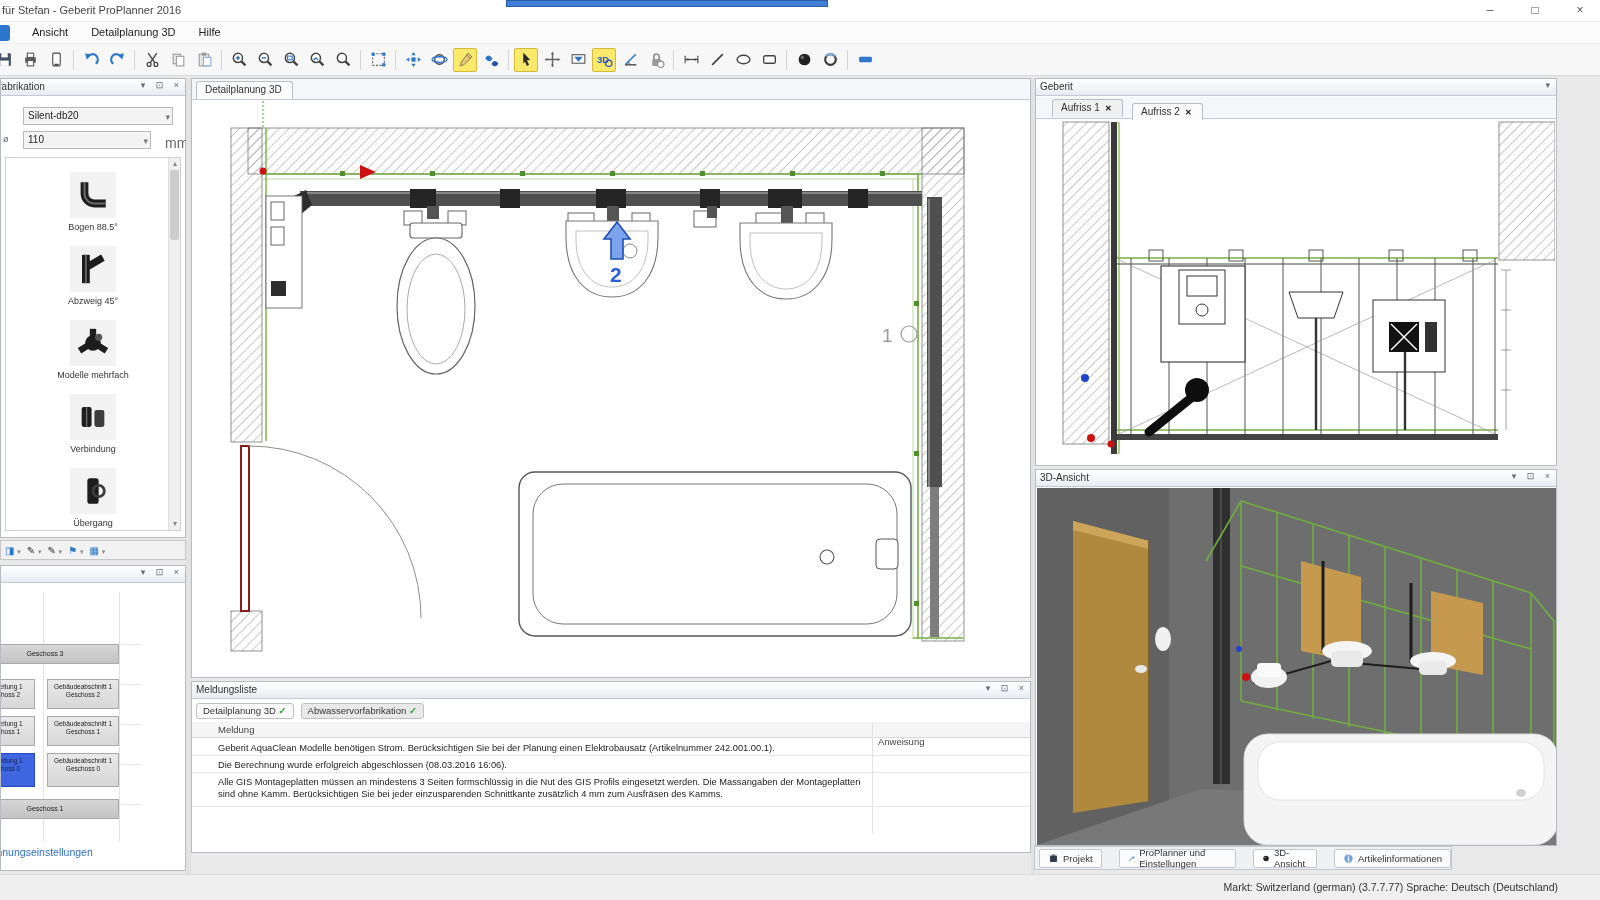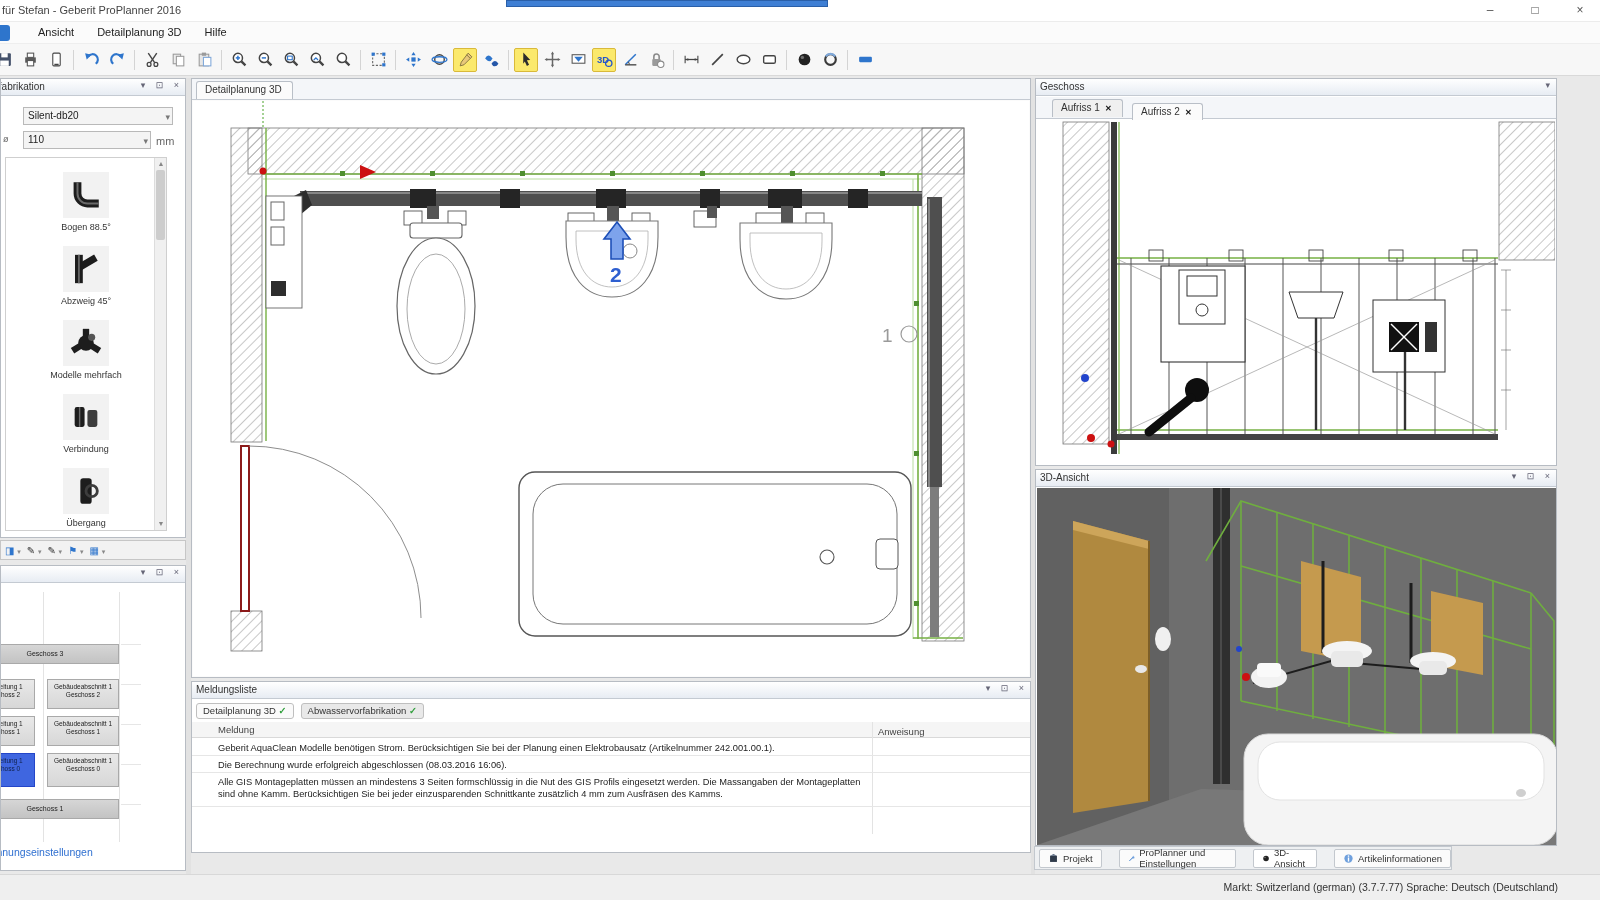--- a/index.html
+++ b/index.html
@@ -26,21 +26,21 @@
   
   .panel { background:#ffffff; border:1px solid #b7bcc3; }
   .phead { height:17px; background:linear-gradient(#ffffff,#e7ecf3); border-bottom:1px solid #c4cad2;
     font-size:10px; color:#333; position:relative; overflow:hidden; }
   .phead .ptitle { position:absolute; top:2px; white-space:nowrap; }
   .pbtns { position:absolute; right:2px; top:1px; color:#667; font-size:9px; letter-spacing:4px; }
   
   .drop { position:absolute; height:18px; background:#f4f4f4; border:1px solid #b9b9b9; font-size:10px;
     color:#222; line-height:16px; padding:0 4px; }
   .drop .dd { position:absolute; right:2px; top:1px; color:#777; font-size:9px; }
-  .cat-list { position:absolute; left:4px; top:48px; width:162px; height:390px; background:#fff;
+  .cat-list { position:absolute; left:4px; top:48px; width:176px; height:390px; background:#fff;
     border:1px solid #cfcfcf; overflow:hidden; }
   .cat-item { width:100%; margin-top:14px; text-align:center; }
   .cat-icon { width:46px; height:46px; margin:0 auto; background:#f2f2f2; display:flex; align-items:center; justify-content:center; }
   .cat-icon svg { width:34px; height:34px; }
   .cat-label { font-size:9px; color:#333; margin-top:4px; }
   .vscroll { position:absolute; right:0; top:0; width:12px; height:100%; background:#f0f0f0; border-left:1px solid #ddd; }
   .vthumb { position:absolute; left:1px; top:12px; width:9px; height:70px; background:#cdcdcd; border-radius:2px; }
   .varrow { position:absolute; left:0; width:12px; height:12px; font-size:7px; color:#888; text-align:center; line-height:12px; }
   .fbar { position:absolute; left:0; top:540px; width:186px; height:20px; background:#f2f2f2;
     border:1px solid #c6c6c6; display:flex; align-items:center; padding-left:4px; gap:6px; }
@@ -266,21 +266,21 @@
 <div class="abs titlebar">
   <div class="abs title-text">für Stefan - Geberit ProPlanner 2016</div>
   <div class="abs drag-strip"></div>
   <div class="abs win-btn" style="right:95px">–</div>
   <div class="abs win-btn" style="right:50px">□</div>
   <div class="abs win-btn" style="right:5px">×</div>
 </div>
 
 <div class="abs menubar">
   <div class="abs app-chip"></div>
-  <div style="padding-left:28px">
+  <div style="padding-left:22px">
     <span class="menu-item">Ansicht</span>
     <span class="menu-item">Detailplanung 3D</span>
     <span class="menu-item">Hilfe</span>
   </div>
 </div>
 
 <div class="abs toolbar">
   <div style="width:1px;margin-left:-10px"></div>
   <div class="tbtn">
       <svg>
@@ -453,21 +453,21 @@
     <span class="ptitle" style="left:-60px">Abwasservorfabrikation</span>
     <span class="pbtns">▾ ⊡ ×</span>
   </div>
   <div class="drop" style="left:22px;top:28px;width:150px">
     <span>Silent-db20</span><span class="dd">▾</span>
   </div>
   <div class="abs" style="left:2px;top:55px;font-size:9px;color:#666">ø</div>
   <div class="drop" style="left:22px;top:52px;width:128px">
     <span>110</span><span class="dd">▾</span>
   </div>
-  <div class="abs" style="left:155px;top:56px;font-size:11px;color:#666">mm</div>
+  <div class="abs" style="left:164px;top:56px;font-size:14px;color:#666">mm</div>
   <div class="cat-list" style="top:78px;height:374px">
     <div class="cat-item">
       <div class="cat-icon">
           <svg>
             <use href="#c-elbow"></use>
           </svg>
         </div>
       <div class="cat-label">Bogen 88.5°</div>
     </div>
     <div class="cat-item">
@@ -660,35 +660,35 @@
     <span class="pbtns">▾ ⊡ ×</span>
   </div>
   <div class="abs" style="left:4px;top:21px">
     <span class="msg-tab active">
       <span>Detailplanung 3D</span> <span class="check">✓</span></span>
     <span class="msg-tab">
       <span>Abwasservorfabrikation</span> <span class="check">✓</span></span>
   </div>
   <div class="tbl-head" style="left:0;top:40px;width:838px">
     <span class="abs" style="left:26px;top:2px">Meldung</span>
-    <span class="abs" style="left:686px;top:4px">Anweisung</span>
+    <span class="abs" style="left:686px;top:14px">Anweisung</span>
     <span class="abs gridline-v" style="left:680px;top:0;height:112px"></span>
   </div>
   <div class="msg-row" style="left:26px;top:60px;width:648px;height:14px">Geberit AquaClean Modelle benötigen Strom. Berücksichtigen Sie bei der Planung einen Elektrobausatz (Artikelnummer 242.001.00.1).</div>
   <div class="msg-row" style="left:26px;top:77px;width:648px;height:14px">Die Berechnung wurde erfolgreich abgeschlossen (08.03.2016 16:06).</div>
   <div class="msg-row" style="left:26px;top:94px;width:648px;height:28px">Alle GIS Montageplatten müssen an mindestens 3 Seiten formschlüssig in die Nut des GIS Profils eingesetzt werden. Die Massangaben der Montageplatten sind ohne Kamm. Berücksichtigen Sie bei jeder einzusparenden Schnittkante zusätzlich 4 mm zum Ausfräsen des Kamms.</div>
   <div class="abs gridline-h" style="left:0;top:73px;width:838px"></div>
   <div class="abs gridline-h" style="left:0;top:90px;width:838px"></div>
   <div class="abs gridline-h" style="left:0;top:124px;width:838px"></div>
 </div>
 
 <div class="abs gap" style="left:1031px;top:78px;width:4px;height:796px"></div>
 <div class="abs panel" style="left:1035px;top:78px;width:522px;height:388px">
   <div class="phead">
-    <span class="ptitle" style="left:4px">Geschoss</span>
+    <span class="ptitle" style="left:4px">Geberit</span>
     <span class="pbtns">▾</span>
   </div>
   <div class="doc-tabstrip" style="left:0;top:18px;width:520px;height:22px">
     <div class="doc-tab" style="left:16px">
       <span>Aufriss 1</span><span class="tab-x">✕</span></div>
     <div class="doc-tab active" style="left:96px;height:20px;top:6px">
       <span>Aufriss 2</span><span class="tab-x">✕</span></div>
   </div>
   <svg class="abs" style="left:1px;top:41px" width="518" height="344" viewBox="1036 120 518 344">
     <defs>

